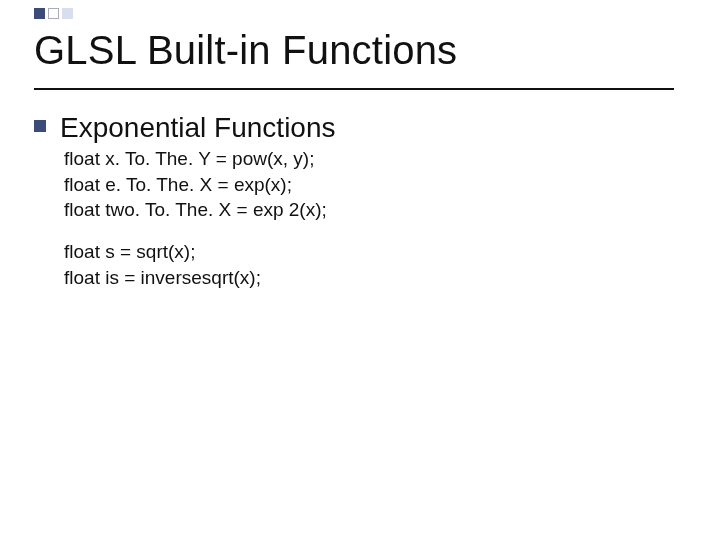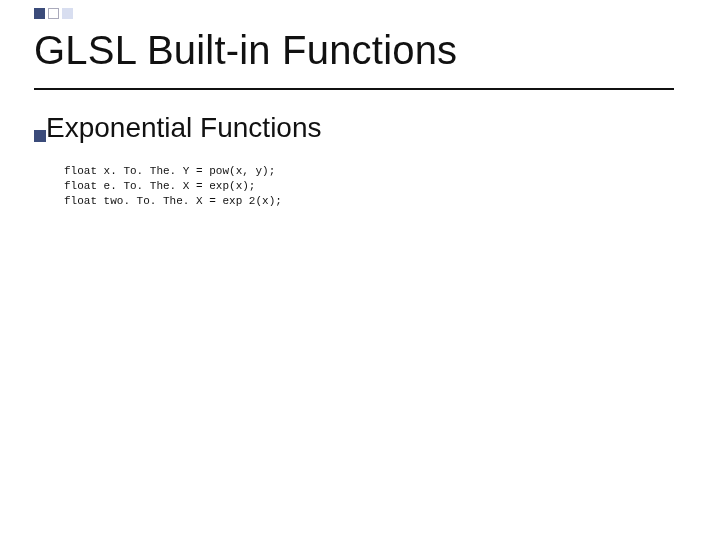--- a/index.html
+++ b/index.html
@@ -54,44 +54,45 @@
 
   .body {
     position: absolute;
     top: 112px;
     left: 34px;
     right: 40px;
   }
 
   .bullet-row {
     display: flex;
-    align-items: center;
-    margin-bottom: 20px;
+    align-items: flex-start;
+    gap: 14px;
+    margin-bottom: 2px;
   }
   .bullet {
     width: 12px;
     height: 12px;
     background: #3b4b7a;
     display: inline-block;
     transform: translateY(8px);
     flex-shrink: 0;
   }
   .subheading {
     font-size: 28px;
     color: #111;
   }
 
   .codeblock {
     margin-left: 30px;
     margin-bottom: 16px;
   }
   pre {
     margin: 0;
-    font-family: Liberation Mono, monospace;
-    font-size: 11px;
+    font-family: Liberation Sans, sans-serif;
+    font-size: 19px;
     line-height: 1.35;
     color: #111;
     white-space: pre;
   }
 </style>
 </head>
 <body>
 
 <div class="slide">
 
@@ -108,15 +109,19 @@
     <div class="bullet-row">
       <span class="bullet"></span>
       <span class="subheading">Exponential Functions</span>
     </div>
 
     <div class="codeblock">
       <pre>float x. To. The. Y = pow(x, y);
 float e. To. The. X = exp(x);
 float two. To. The. X = exp 2(x);</pre>
     </div>
+    <div class="codeblock">
+      <pre>float s = sqrt(x);
+float is = inversesqrt(x);</pre>
+    </div>
   </div>
 
 </div>
 
 </body></html>

